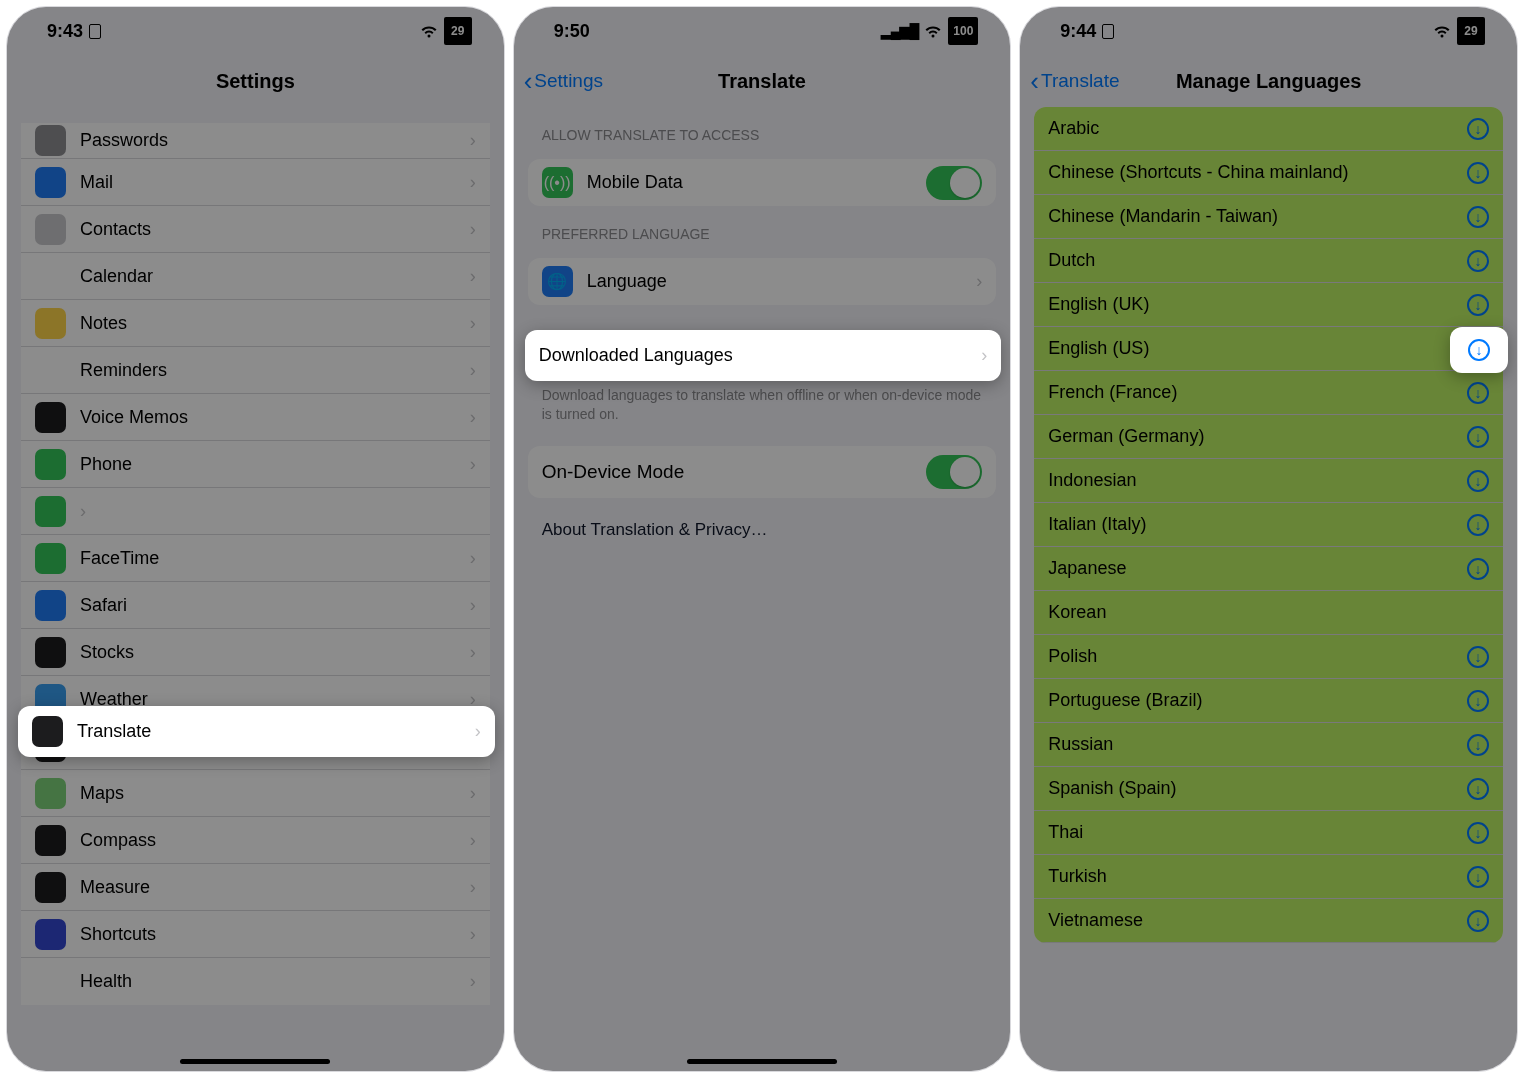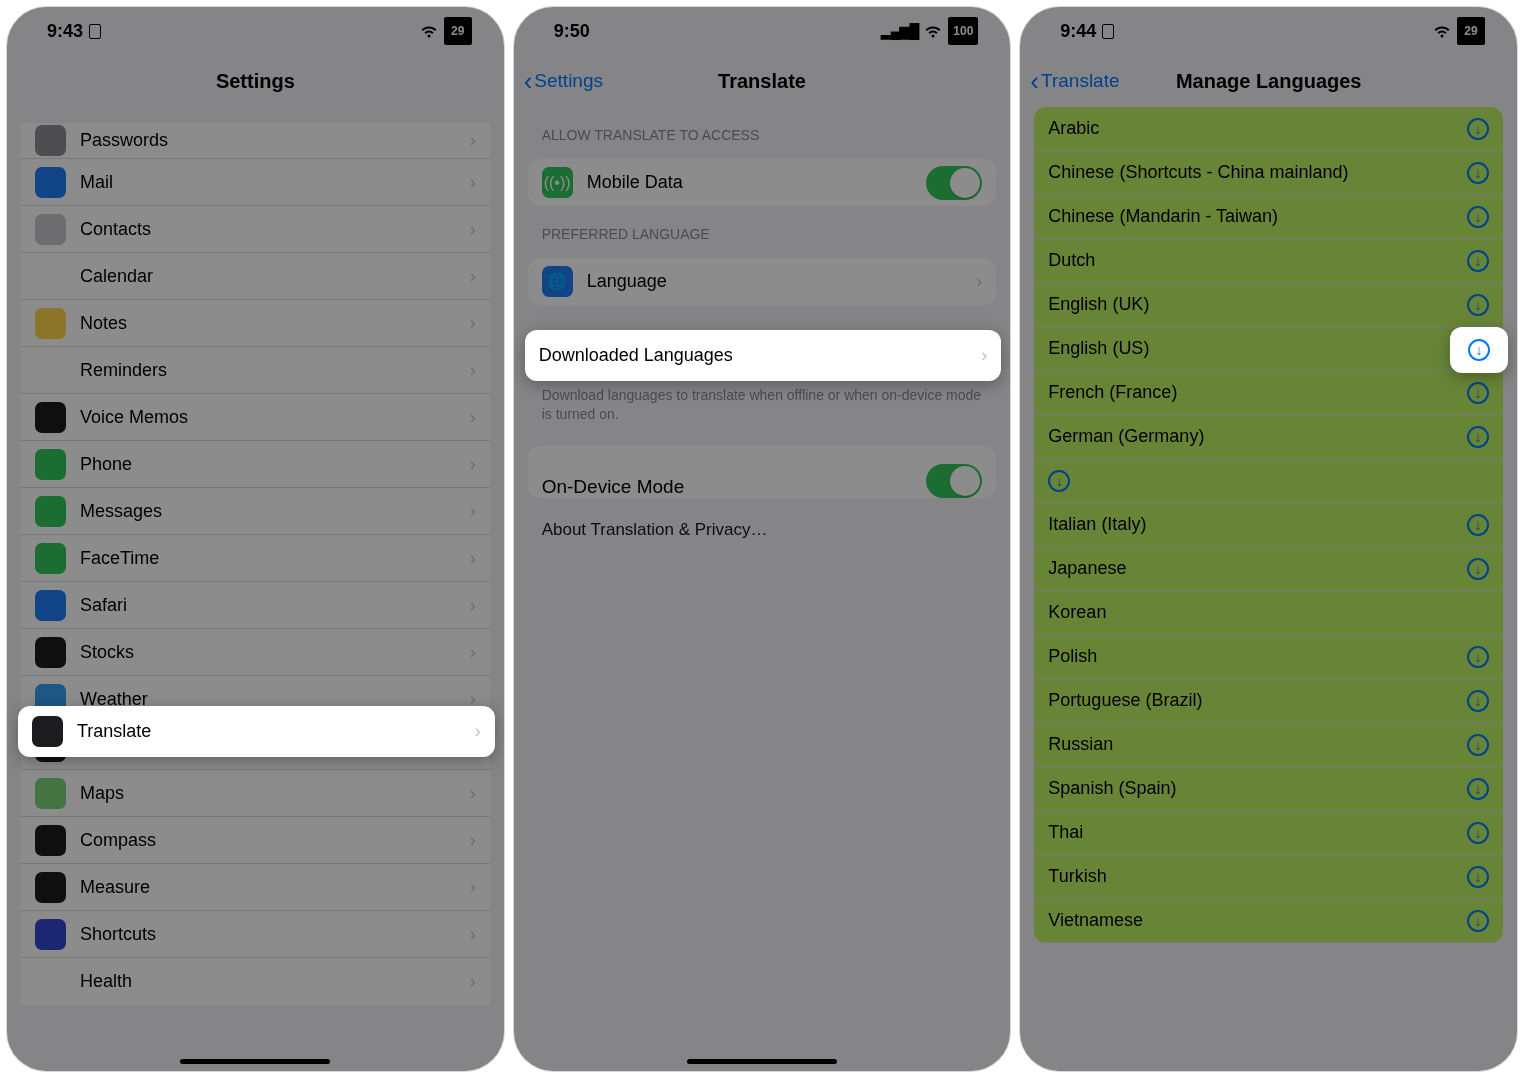--- a/index.html
+++ b/index.html
@@ -95,21 +95,20 @@
         <span class="label">Voice Memos</span>
         <span class="chevron">›</span>
       </div>
       <div class="row">
         <span class="app-icon" style="background:#34c759;"></span>
         <span class="label">Phone</span>
         <span class="chevron">›</span>
       </div>
       <div class="row">
         <span class="app-icon" style="background:#34c759;"></span>
-        <span class="label">Messages</span>
         <span class="chevron">›</span>
       </div>
       <div class="row">
         <span class="app-icon" style="background:#34c759;"></span>
         <span class="label">FaceTime</span>
         <span class="chevron">›</span>
       </div>
       <div class="row">
         <span class="app-icon" style="background:#1f7cf6;"></span>
         <span class="label">Safari</span>
@@ -207,21 +206,21 @@
 
   <div class="group" id="s2-dl" style="margin-top:26px;">
     <div class="row">
       <span class="label">Downloaded Languages</span>
       <span class="chevron">›</span>
     </div>
   </div>
   <div class="section-footer">Download languages to translate when offline or when on-device mode is turned on.</div>
 
   <div class="group" style="margin-top:18px;">
-    <div class="row" style="height:52px;align-items:flex-end;">
+    <div class="row" style="height:52px;">
       <span class="label" style="font-size:19px;">On-Device Mode</span>
       <span class="toggle"></span>
     </div>
   </div>
 
   <div class="link-row">About Translation &amp; Privacy…</div>
 
   <div class="home-indicator"></div>
 
   <div id="s2-highlight" class="highlight-pop" style="left: 11px; top: 323px; width: 476.672px; height: 51px;">
@@ -279,20 +278,21 @@
       </div>
       <div class="lang-row">
         <span class="label">French (France)</span>
         <span class="dl-icon">↓</span>
       </div>
       <div class="lang-row">
         <span class="label">German (Germany)</span>
         <span class="dl-icon">↓</span>
       </div>
       <div class="lang-row">
+        <span class="label">Indonesian</span>
         <span class="dl-icon">↓</span>
       </div>
       <div class="lang-row">
         <span class="label">Italian (Italy)</span>
         <span class="dl-icon">↓</span>
       </div>
       <div class="lang-row">
         <span class="label">Japanese</span>
         <span class="dl-icon">↓</span>
       </div>

